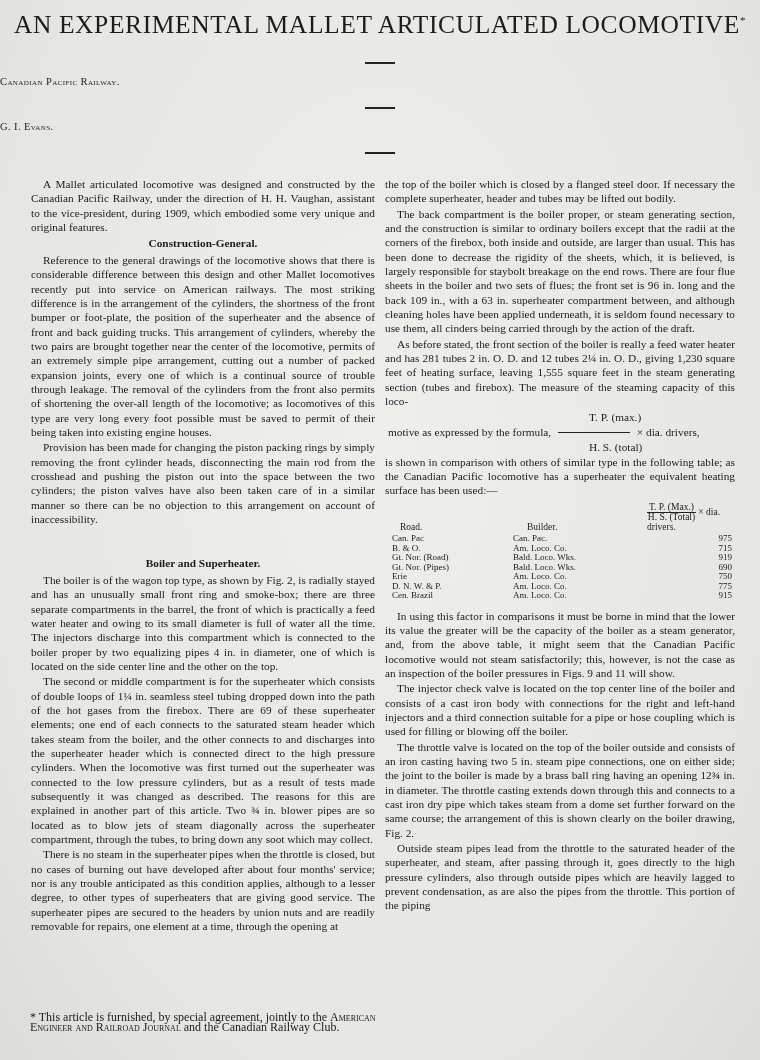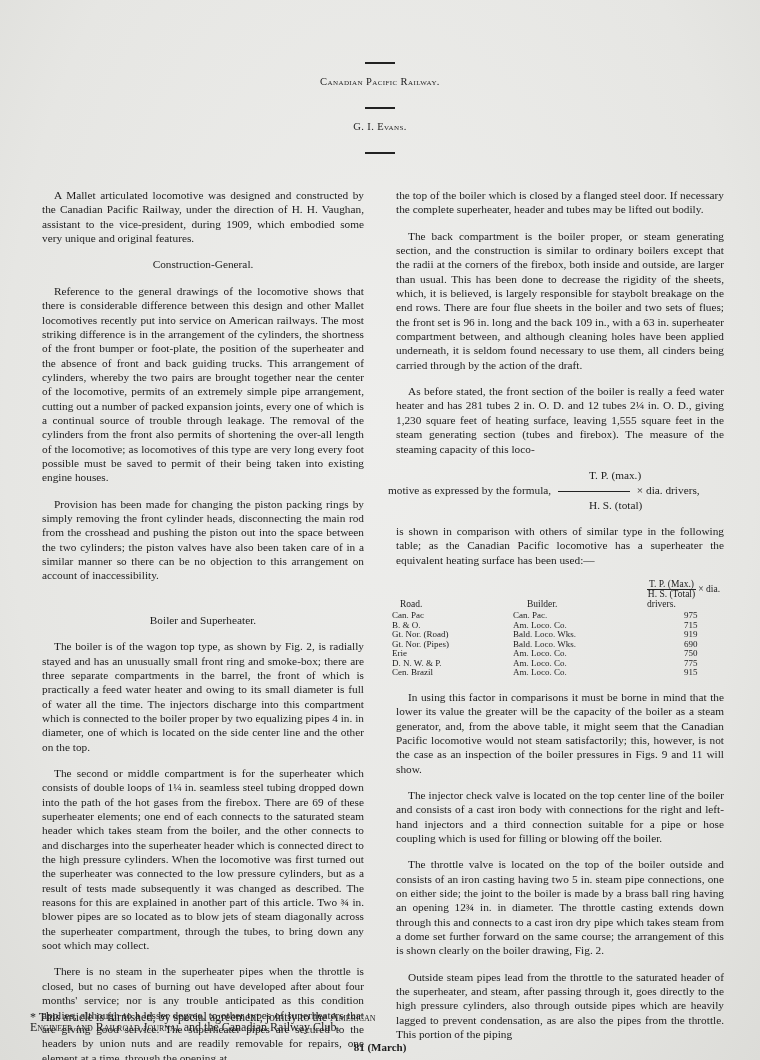--- a/index.html
+++ b/index.html
@@ -12,51 +12,52 @@
     }
     .page { position: absolute; left: 0; top: 0; width: 760px; height: 1060px;
       background: radial-gradient(ellipse at 50% 40%, #eeeeec 0%, #e6e6e3 70%, #dcdcd8 100%); }
     .title {
       position: absolute; left: 0; top: 10px; width: 760px; text-align: center;
       font-size: 25.5px; letter-spacing: 0.6px; white-space: nowrap;
     }
     .title sup { font-size: 11px; vertical-align: 9px; }
     .rule { position: absolute; left: 365px; width: 30px; height: 2px; background: #222; }
     .org, .author {
-      position: absolute; left: 0; width: 760px; text-align: center;
+      position: absolute; left: 0; width: 760px; 
       font-size: 10.5px; font-variant: small-caps; letter-spacing: 0.4px;
     }
     .col { position: absolute; top: 176px; width: 346px; font-size: 11.3px; line-height: 14.35px; text-align: justify; }
     .col.left { left: 30px; }
     .col.right { left: 384px; width: 352px; }
-    .col p { margin: 12px; text-indent: 12px; }
+    .col p { margin: 1px; text-indent: 12px; }
     .col p.noindent { text-indent: 0; }
-    .col h3 { margin: 2px 0 2px 0; text-align: center; font-size: 11.3px; font-weight: normal; line-height: 14.5px; }
+    .col h3 { margin: 2px 0 2px 0; text-align: center; font-size: 11.3px; font-weight: bold; line-height: 14.5px; }
     .col h3.gap { margin-top: 30px; }
     .formula { position: relative; height: 44px; margin: 0; }
     .formula .num { position: absolute; left: 205px; top: 0; }
     .formula .line { position: absolute; left: 4px; top: 15px; white-space: nowrap; }
     .formula .bar { display: inline-block; width: 72px; height: 1px; background: #222; vertical-align: middle; margin: 0 4px; }
     .formula .den { position: absolute; left: 205px; top: 30px; }
     table.loco { width: 340px; border-collapse: collapse; font-size: 9px; line-height: 9.5px; margin: 4px 0 8px 8px; }
     table.loco th { font-weight: normal; text-align: left; font-size: 9.5px; padding-bottom: 2px; vertical-align: bottom; }
     table.loco td { padding: 0; }
-    table.loco td.val { text-align: left; padding-left: 38px; }
+    table.loco td.val { text-align: right; padding-left: 38px; }
     .frac { display: inline-block; text-align: center; vertical-align: middle; }
     .frac span { display: block; }
     .frac .top { border-bottom: 1px solid #222; padding: 0 2px; }
     .footnote { position: absolute; left: 30px; top: 1012px; width: 346px; font-size: 12px; line-height: 10px; }
     .footnote .sc { font-variant: small-caps; }
     .pageno { position: absolute; left: 0; top: 1041px; width: 760px; text-align: center; font-size: 11px; font-weight: bold; }
   </style>
 </head>
 <body>
 
 <div class="page">
 
+  <div class="title"><span>AN EXPERIMENTAL MALLET ARTICULATED LOCOMOTIVE</span><sup>*</sup></div>
 
   <div class="rule" style="top:62px"></div>
   <div class="org" style="top:76px">Canadian Pacific Railway.</div>
   <div class="rule" style="top:107px"></div>
   <div class="author" style="top:121px">G. I. Evans.</div>
   <div class="rule" style="top:152px"></div>
 
   <div class="col left">
     <p>A Mallet articulated locomotive was designed and constructed by the Canadian Pacific Railway, under the direction of H. H. Vaughan, assistant to the vice-president, during 1909, which embodied some very unique and original features.</p>
     <h3>Construction-General.</h3>
@@ -133,14 +134,13 @@
     </table>
 
     <p>In using this factor in comparisons it must be borne in mind that the lower its value the greater will be the capacity of the boiler as a steam generator, and, from the above table, it might seem that the Canadian Pacific locomotive would not steam satisfactorily; this, however, is not the case as an inspection of the boiler pressures in Figs. 9 and 11 will show.</p>
     <p>The injector check valve is located on the top center line of the boiler and consists of a cast iron body with connections for the right and left-hand injectors and a third connection suitable for a pipe or hose coupling which is used for filling or blowing off the boiler.</p>
     <p>The throttle valve is located on the top of the boiler outside and consists of an iron casting having two 5 in. steam pipe connections, one on either side; the joint to the boiler is made by a brass ball ring having an opening 12¾ in. in diameter. The throttle casting extends down through this and connects to a cast iron dry pipe which takes steam from a dome set further forward on the same course; the arrangement of this is shown clearly on the boiler drawing, Fig. 2.</p>
     <p>Outside steam pipes lead from the throttle to the saturated header of the superheater, and steam, after passing through it, goes directly to the high pressure cylinders, also through outside pipes which are heavily lagged to prevent condensation, as are also the pipes from the throttle. This portion of the piping</p>
   </div>
 
   <div class="footnote"><span>* This article is furnished, by special agreement, jointly to the </span><span class="sc">American Engineer and Railroad Journal</span><span> and the Canadian Railway Club.</span></div>
 
-  <div class="pageno">81 (March)</div>
 </div>
 
 </body></html>

